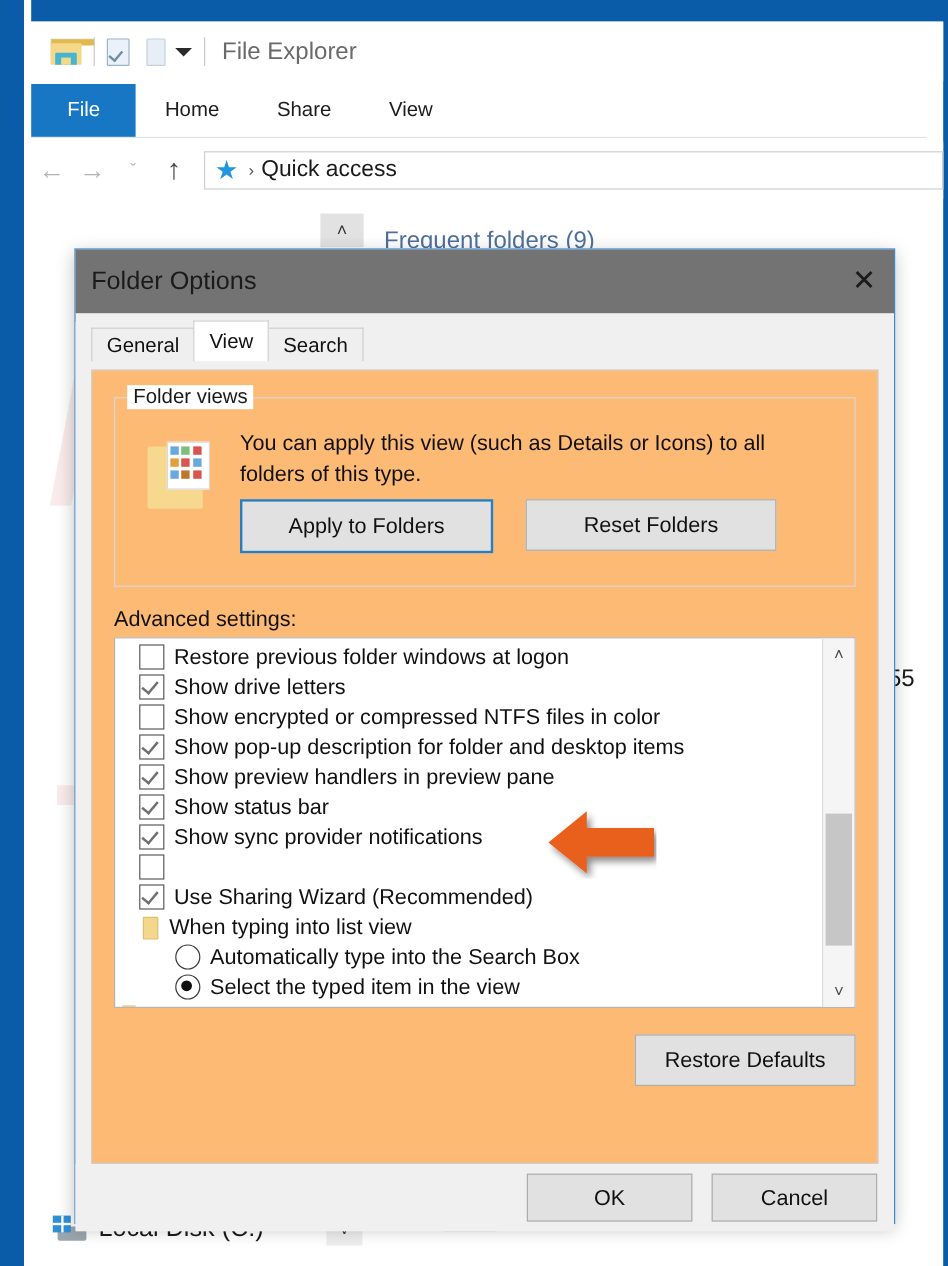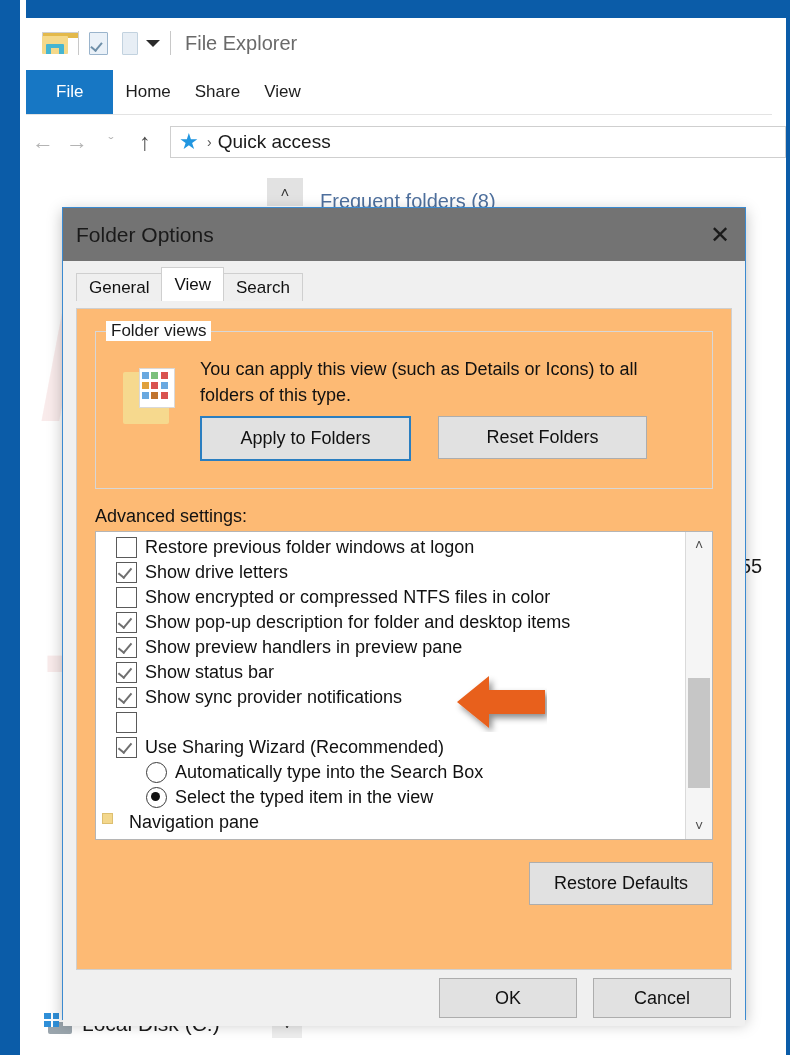--- a/index.html
+++ b/index.html
@@ -27,21 +27,21 @@
   .folder-ico .inner{position:absolute;left:4px;top:12px;width:18px;height:10px;background:#46b5d1;border-radius:1px 1px 0 0;}
   .folder-ico .innerw{position:absolute;left:9px;top:16px;width:8px;height:6px;background:#f5d98a;}
   .prop-ico{width:17px;height:21px;background:#eaf1f8;border:1px solid #9ab4cc;position:relative;border-radius:1px;}
   .prop-ico:after{content:"";position:absolute;left:3px;top:7px;width:5px;height:9px;border-right:2px solid #6e8fa8;border-bottom:2px solid #6e8fa8;transform:rotate(40deg);}
   .new-ico{width:14px;height:21px;background:#e7eef5;border:1px solid #c2d2df;border-radius:1px;}
   .caret-ico{width:0;height:0;border-left:7px solid transparent;border-right:7px solid transparent;border-top:7px solid #2a2a2a;margin-left:8px;}
   .exp-title{font-size:20px;color:#6a6a6a;padding-left:4px;}
 
   .ribbon-tabs{position:absolute;left:26px;top:70px;right:18px;height:44px;background:#ffffff;
     display:flex;align-items:stretch;border-bottom:1px solid #e3e3e3;}
-  .rtab{display:flex;align-items:center;padding:0 12px;font-size:17px;color:#1d1d1d;}
+  .rtab{display:flex;align-items:center;padding:0 24px;font-size:17px;color:#1d1d1d;}
   .rtab.file{background:#1777c4;color:#ffffff;padding:0 30px;}
 
   .addressbar{position:absolute;left:26px;top:118px;right:4px;height:48px;background:#ffffff;display:flex;align-items:center;}
   .navbtn{width:34px;text-align:center;font-size:22px;color:#b4b4b4;}
   .navbtn.up{color:#4a4a4a;font-size:24px;}
   .navbtn.small{font-size:15px;}
   .addrbox{flex:1;height:30px;margin-left:8px;border:1px solid #cfcfcf;background:#fff;display:flex;align-items:center;padding:0 8px;gap:6px;}
   .star-ico{width:22px;height:22px;position:relative;color:#2196e0;font-size:22px;line-height:22px;}
   .crumb-sep{color:#555;font-size:14px;}
   .crumb-txt{font-size:19px;color:#1a1a1a;}
@@ -164,21 +164,21 @@
     <div class="navbtn small">ˇ</div>
     <div class="navbtn up">↑</div>
     <div class="addrbox">
       <span class="star-ico">★</span>
       <span class="crumb-sep">›</span>
       <span class="crumb-txt">Quick access</span>
     </div>
   </div>
 
   <div class="bg-collapse">˄</div>
-  <div class="bg-frequent">Frequent folders (8)</div>
+  <div class="bg-frequent">Frequent folders (9)</div>
   <div class="bg-vsep"></div>
   <div class="bg-number">55</div>
 
   <div class="bg-localdisk">
     <span class="ld-ico">
       <span class="drive"></span>
         <span class="flag"></span>
     </span>
     <span class="txt">Local Disk (C:)</span>
   </div>
@@ -262,20 +262,26 @@
               <span class="cbx on"></span>
               <span>Show sync provider notifications</span>
             </div>
             <div class="row indent1">
               <span class="cbx"></span>
             </div>
             <div class="row indent1">
               <span class="cbx on"></span>
               <span>Use Sharing Wizard (Recommended)</span>
             </div>
+            <div class="row indent1">
+              <span class="ficon">
+                <span class="f1"></span>
+              </span>
+              <span>When typing into list view</span>
+            </div>
             <div class="row indent2">
               <span class="rad"></span>
               <span>Automatically type into the Search Box</span>
             </div>
             <div class="row indent2">
               <span class="rad on"></span>
               <span>Select the typed item in the view</span>
             </div>
             <div class="row indent0" style="padding-left: 6px;">
               <span class="ficon2">

